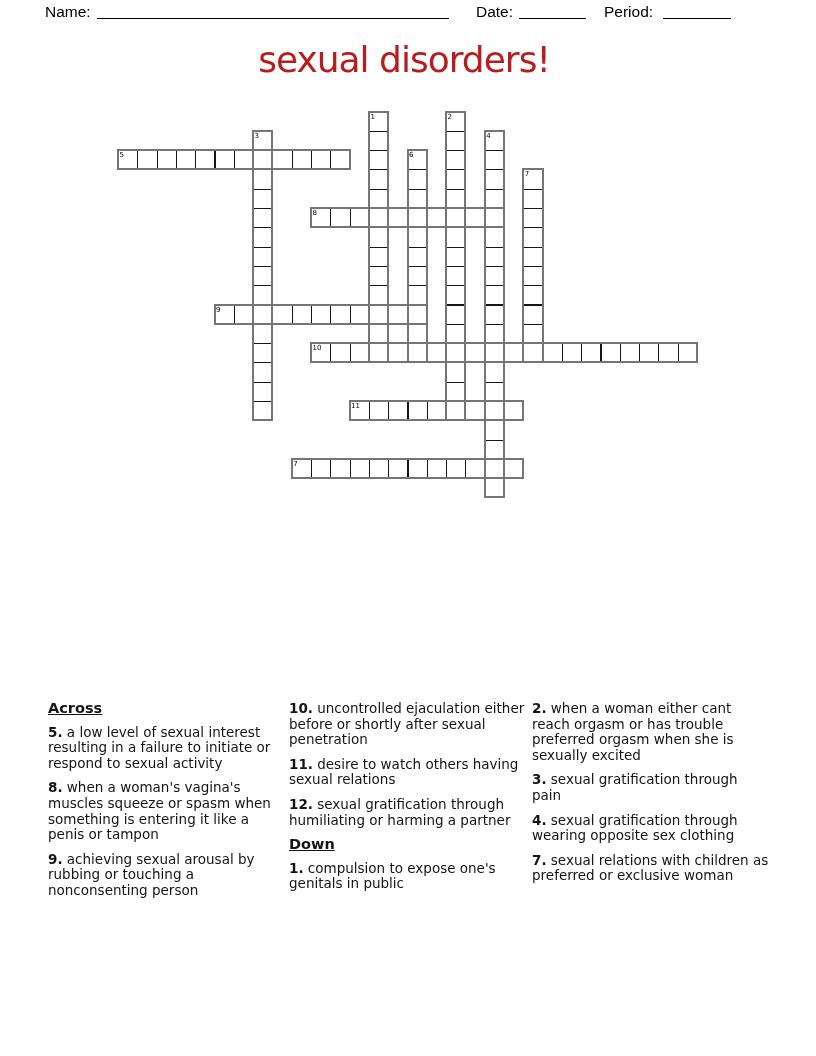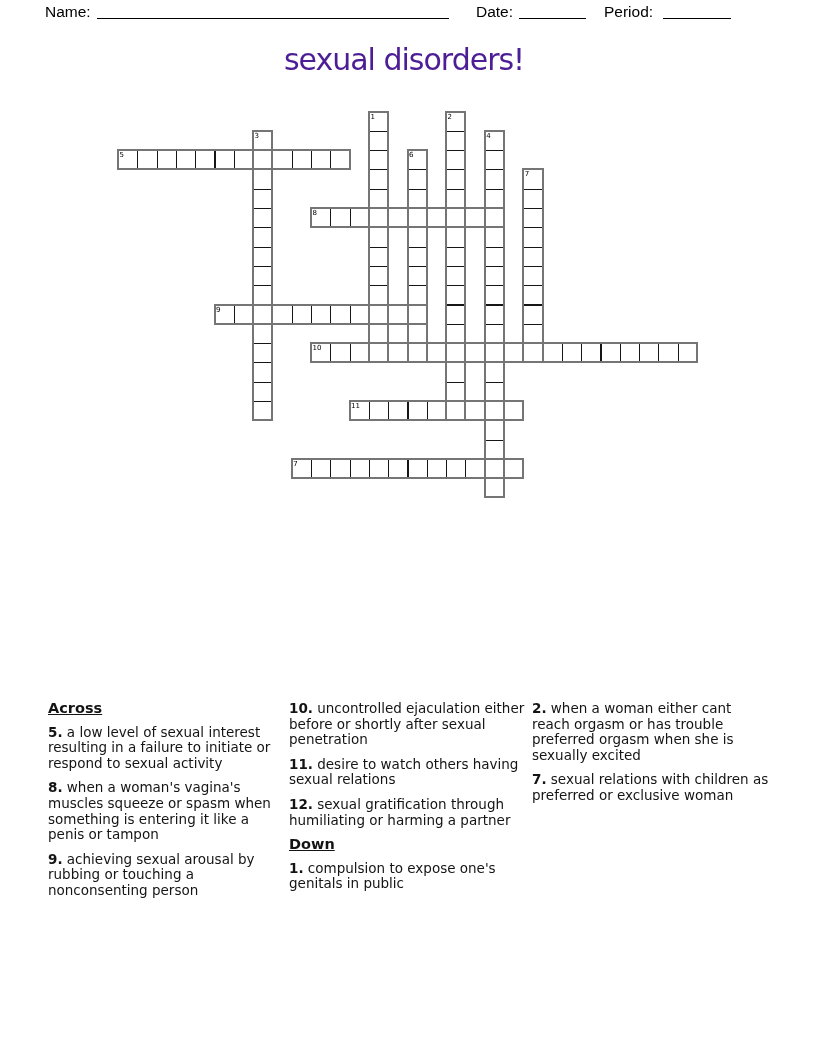--- a/index.html
+++ b/index.html
@@ -4,21 +4,21 @@
 <style>
   html,body{margin:0;padding:0;background:#fff;}
   .page{position:relative;width:808px;height:1056px;background:#fff;overflow:hidden;
         font-family:"DejaVu Sans",sans-serif;color:#000;}
   
   .header-label{position:absolute;top:3px;font-family:"Liberation Sans",sans-serif;
         font-size:15.5px;color:#000;white-space:nowrap;}
   .blank-line{position:absolute;top:2px;height:16px;border-bottom:1.6px solid #000;}
   
   .title{position:absolute;top:31px;left:0;width:100%;text-align:center;
-        font-size:30px;line-height:58px;font-weight:400;letter-spacing:-1px;color:#4c1d95;}
+        font-size:36px;line-height:58px;font-weight:400;letter-spacing:-1px;color:#b91c1c;}
   
   #grid{position:absolute;left:0;top:0;width:816px;height:560px;}
   #grid .cell{position:absolute;box-sizing:border-box;background:#fff;border:1px solid #161616;}
   #grid .word-outline{position:absolute;box-sizing:border-box;border:2px solid #757575;
         background:transparent;pointer-events:none;}
   #grid .cell-num{position:absolute;font-size:7px;line-height:8px;color:#000;z-index:3;}
   
   .clue-col{position:absolute;top:701px;width:237px;font-size:13.5px;line-height:15.6px;color:#141414;}
   .col-1{left:48px;}
   .col-2{left:289px;}
@@ -236,16 +236,18 @@
     </div>
   <div class="clue-col col-2">
       <div class="clue"><span class="clue-num">10.</span> <span class="clue-text">uncontrolled ejaculation either before or shortly after sexual penetration</span></div>
       <div class="clue"><span class="clue-num">11.</span> <span class="clue-text">desire to watch others having sexual relations</span></div>
       <div class="clue"><span class="clue-num">12.</span> <span class="clue-text">sexual gratification through humiliating or harming a partner</span></div>
       <div class="clue-heading">Down</div>
       <div class="clue"><span class="clue-num">1.</span> <span class="clue-text">compulsion to expose one's genitals in public</span></div>
     </div>
   <div class="clue-col col-3">
       <div class="clue"><span class="clue-num">2.</span> <span class="clue-text">when a woman either cant reach orgasm or has trouble preferred orgasm when she is sexually excited</span></div>
+      <div class="clue"><span class="clue-num">3.</span> <span class="clue-text">sexual gratification through pain</span></div>
+      <div class="clue"><span class="clue-num">4.</span> <span class="clue-text">sexual gratification through wearing opposite sex clothing</span></div>
       <div class="clue"><span class="clue-num">7.</span> <span class="clue-text">sexual relations with children as preferred or exclusive woman</span></div>
     </div>
 
 </div>
 
 </body></html>

